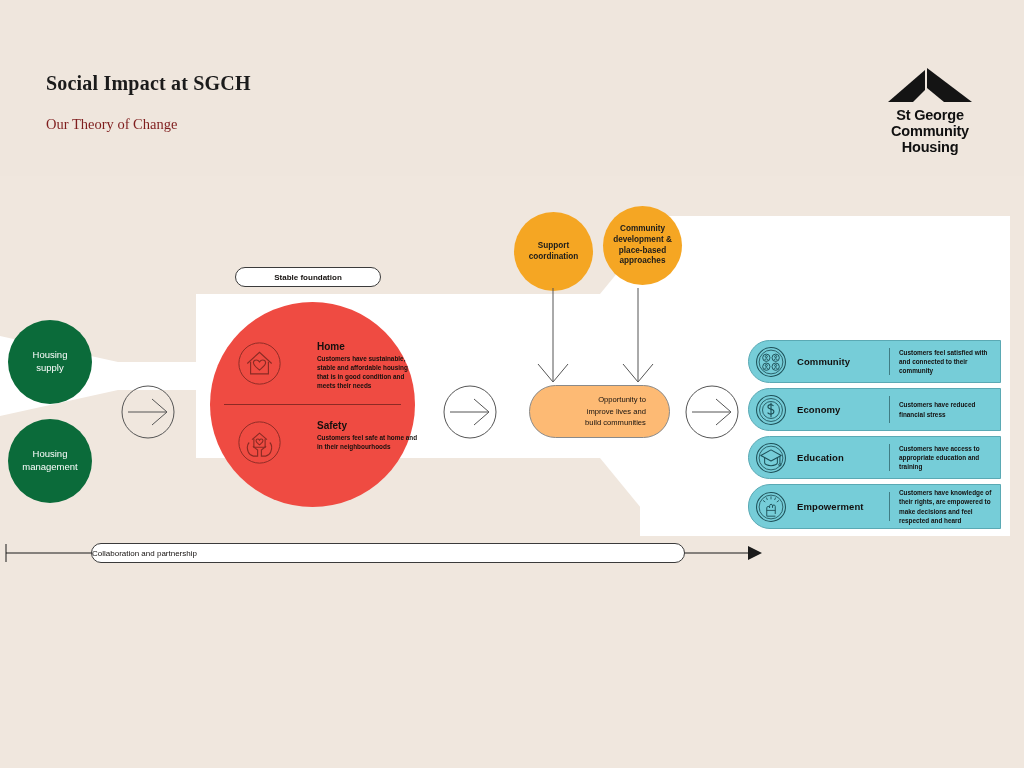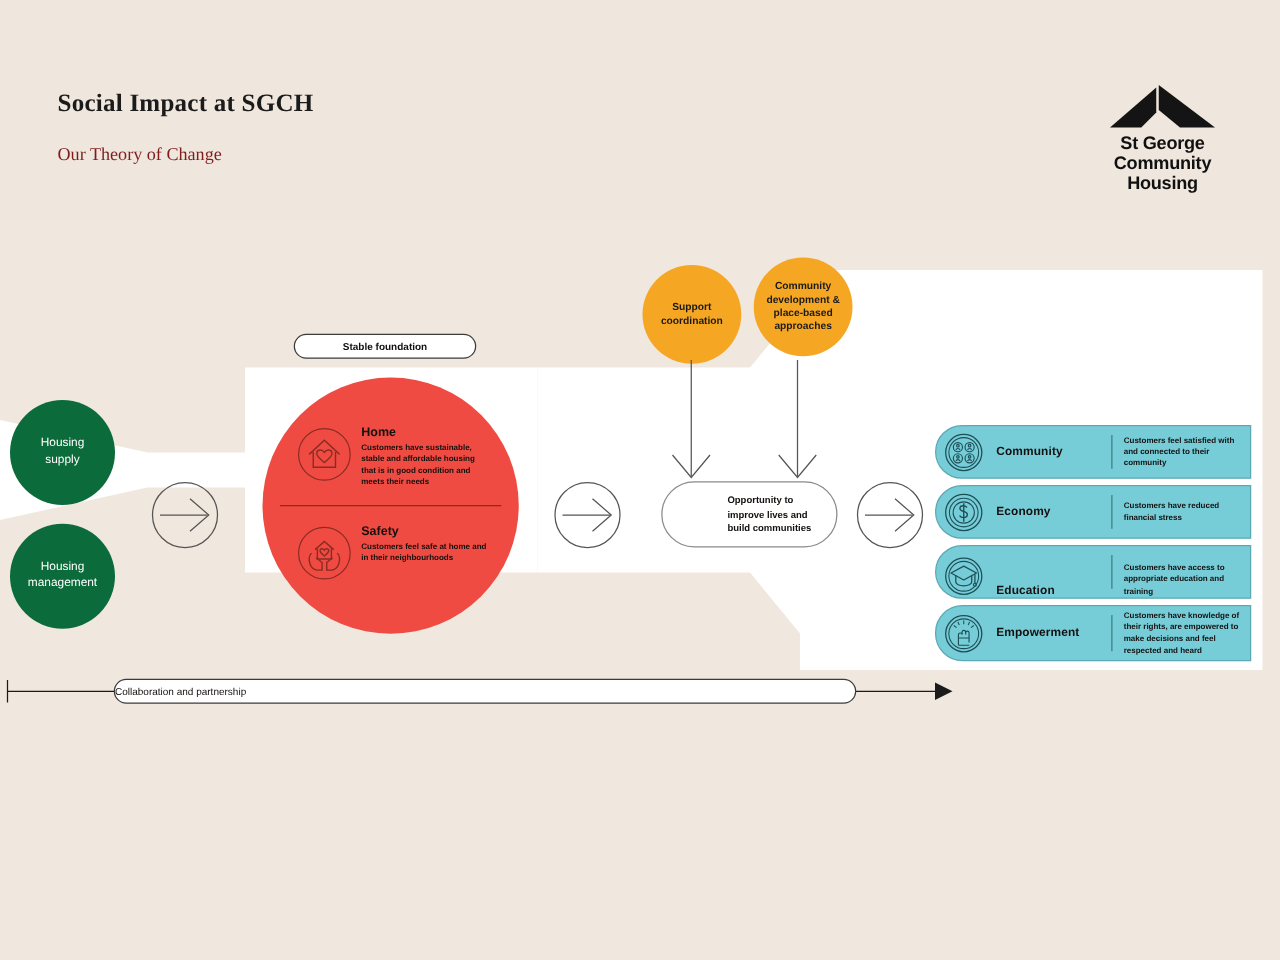--- a/index.html
+++ b/index.html
@@ -36,38 +36,38 @@
   
   .circle{position:absolute;border-radius:50%;display:flex;align-items:center;
           justify-content:center;text-align:center;box-sizing:border-box;}
   .green{background:#0b6b3a;color:#ffffff;font-size:9.5px;line-height:1.35;font-weight:400;}
   .orange{background:#f5a623;color:#1b1b1b;font-size:8.2px;line-height:1.32;font-weight:700;}
 
   .red-circle{position:absolute;left:210px;top:302px;width:205px;height:205px;border-radius:50%;
               background:#ef4b42;}
   .red-divider{position:absolute;left:224px;top:404px;width:177px;height:1px;background:#7d241f;opacity:.85;}
 
-  .red-row{position:absolute;display:flex;align-items:flex-start;}
+  .red-row{position:absolute;display:flex;align-items:flex-start;gap:28px;}
   .red-ico{width:45px;height:45px;flex:0 0 45px;margin-right:7px;}
   .red-h{font-size:10px;font-weight:700;color:#15100e;margin:0 0 2px 0;line-height:1.1;}
   .red-p{font-size:6.4px;font-weight:700;color:#15100e;line-height:1.42;max-width:103px;}
 
   
   .arrowcirc{position:absolute;}
 
   
   .pill{
     position:absolute;background:#ffffff;border:1px solid #3b3b3b;border-radius:999px;
     display:flex;align-items:center;justify-content:center;text-align:center;
     font-size:8px;font-weight:700;color:#14100e;box-sizing:border-box;
   }
   .pill-opp{
-    position:absolute;background:#ffffff;border:1px solid #8a8a8a;border-radius:999px;
-    display:flex;align-items:center;justify-content:center;text-align:left;
-    font-size:7.6px;font-weight:700;color:#14100e;line-height:1.5;box-sizing:border-box;
+    position:absolute;background:#fdba74;border:1px solid #8a8a8a;border-radius:999px;
+    display:flex;align-items:center;justify-content:center;text-align:right;
+    font-size:7.6px;font-weight:400;color:#14100e;line-height:1.5;box-sizing:border-box;
     padding-left:32px;
   }
 
   
   .out-row{
     position:absolute;left:748px;width:253px;height:43px;
     background:#76cdd8;border:1px solid #5aa9b4;
     border-radius:22px 0 0 22px;
     display:flex;align-items:center;box-sizing:border-box;
   }
@@ -242,21 +242,21 @@
       <circle cx="20" cy="20" r="10" fill="none" stroke="#1d4f57" stroke-width="1"></circle>
       <path d="M23 15.3 c-1-1.2-2.2-1.6-3.4-1.6 c-2 0-3.2 1.1-3.2 2.6 c0 3.6 7 1.8 7 5.6
                c0 1.8-1.6 2.9-3.6 2.9 c-1.5 0-2.9-.6-3.8-1.8" fill="none" stroke="#1d4f57" stroke-width="1.3"></path>
       <line x1="20" y1="11.4" x2="20" y2="28.6" stroke="#1d4f57" stroke-width="1.3"></line>
     </svg>
     <div class="out-label">Economy</div>
     <div class="out-sep"></div>
     <div class="out-desc">Customers have reduced financial stress</div>
   </div>
 
-  <div class="out-row" style="top:436px;align-items:flex-end;">
+  <div class="out-row" style="top:436px;">
     <svg class="out-ico" viewBox="0 0 40 40">
       <circle cx="20" cy="20" r="17" fill="none" stroke="#1d4f57" stroke-width="1.2"></circle>
       <circle cx="20" cy="20" r="14" fill="none" stroke="#1d4f57" stroke-width="1"></circle>
       <path d="M20 10.5 L32 17 L20 23.5 L8 17 Z" fill="none" stroke="#1d4f57" stroke-width="1.2" stroke-linejoin="round"></path>
       <path d="M12.5 19.4 L12.5 25.5 C12.5 27.4 16 29 20 29 C24 29 27.5 27.4 27.5 25.5 L27.5 19.4" fill="none" stroke="#1d4f57" stroke-width="1.2"></path>
       <line x1="30.5" y1="17.8" x2="30.5" y2="26.5" stroke="#1d4f57" stroke-width="1.2"></line>
       <circle cx="30.5" cy="28" r="1.4" fill="none" stroke="#1d4f57" stroke-width="1.1"></circle>
     </svg>
     <div class="out-label">Education</div>
     <div class="out-sep"></div>

